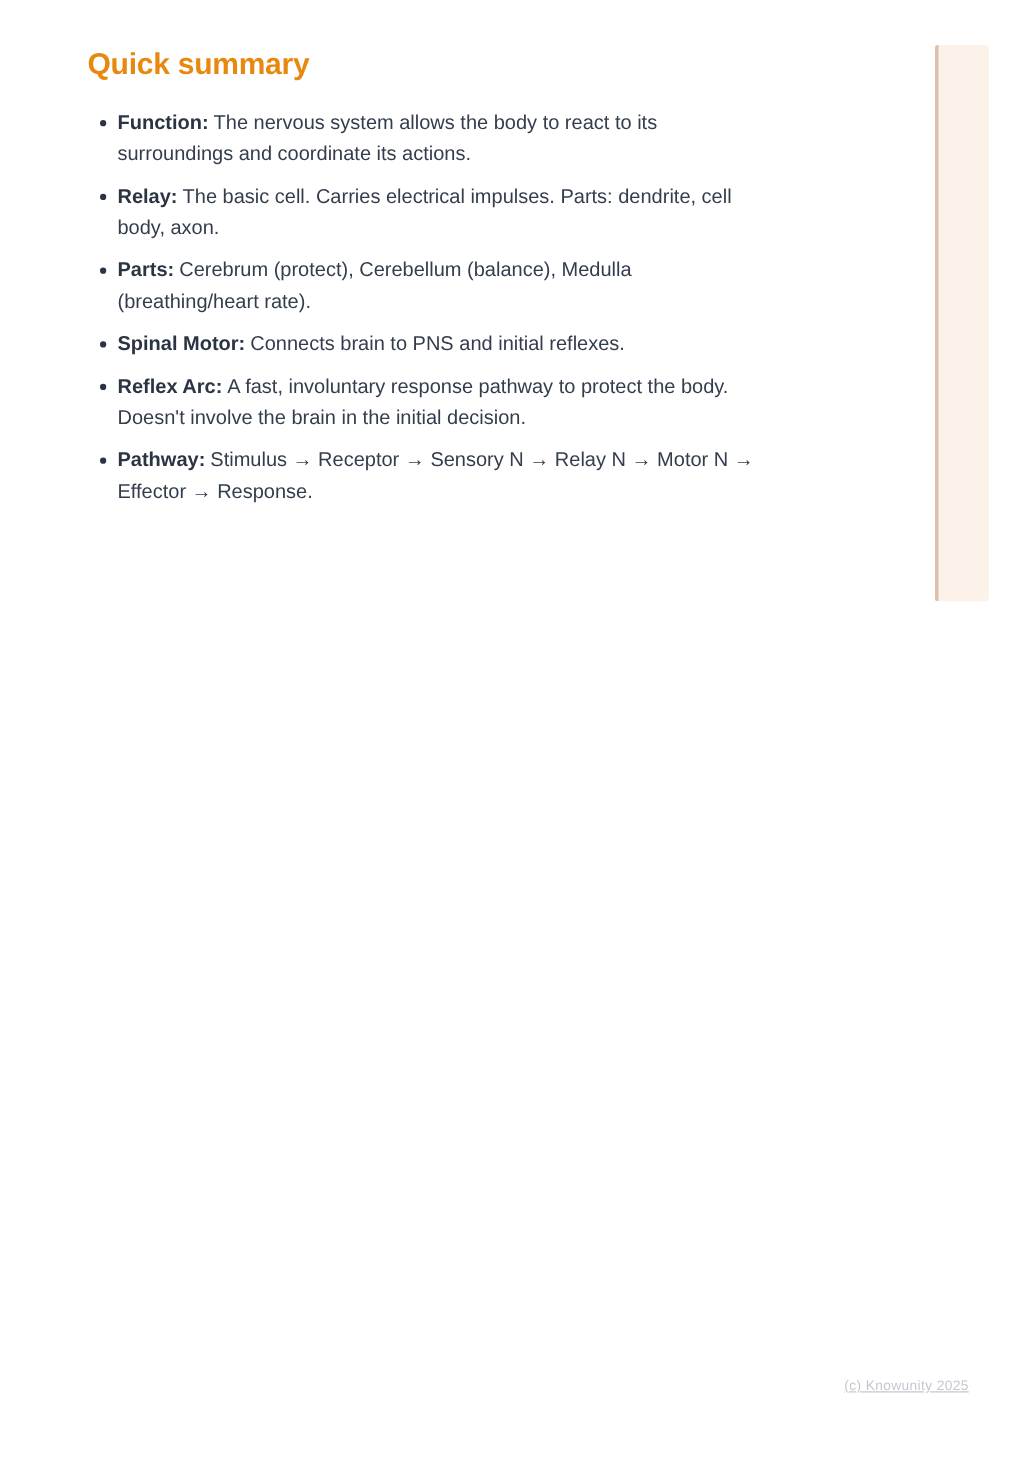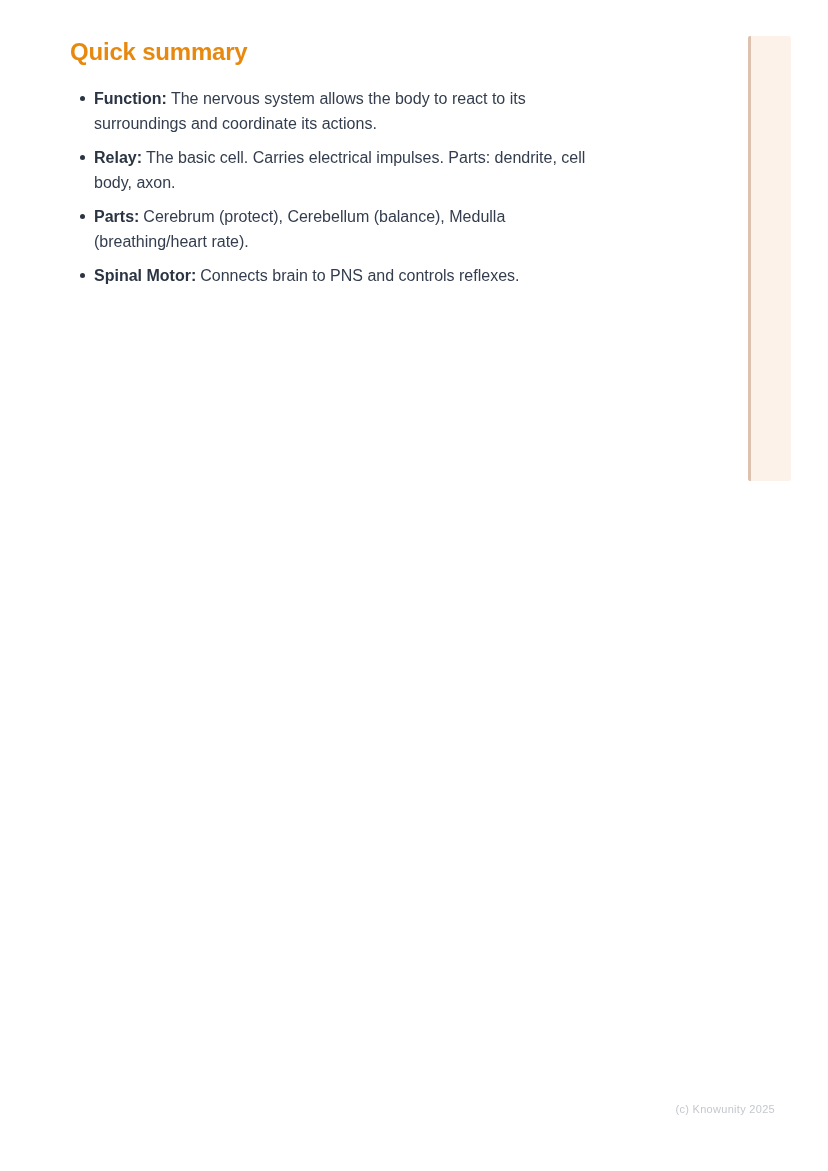--- a/index.html
+++ b/index.html
@@ -74,20 +74,21 @@
   }
 
   .copyright {
     position: absolute;
     right: 53px;
     top: 1102px;
     font-size: 11px;
     line-height: 14px;
     letter-spacing: 0.3px;
     color: #C4C8CE;
+    text-decoration: underline;
   }
 </style>
 </head>
 <body>
 
 <div class="page">
 
   <div class="side-accent"></div>
 
   <div class="content">
@@ -97,20 +98,26 @@
       <li>
         <span class="bullet"></span><strong>Function:</strong><span>The nervous system allows the body to react to its surroundings and coordinate its actions.</span>
       </li>
       <li>
         <span class="bullet"></span><strong>Relay:</strong><span>The basic cell. Carries electrical impulses. Parts: dendrite, cell body, axon.</span>
       </li>
       <li>
         <span class="bullet"></span><strong>Parts:</strong><span>Cerebrum (protect), Cerebellum (balance), Medulla (breathing/heart rate).</span>
       </li>
       <li>
-        <span class="bullet"></span><strong>Spinal Motor:</strong><span>Connects brain to PNS and controls reflexes.</span>
+        <span class="bullet"></span><strong>Spinal Motor:</strong><span>Connects brain to PNS and initial reflexes.</span>
+      </li>
+      <li>
+        <span class="bullet"></span><strong>Reflex Arc:</strong><span>A fast, involuntary response pathway to protect the body. Doesn't involve the brain in the initial decision.</span>
+      </li>
+      <li>
+        <span class="bullet"></span><strong>Pathway:</strong><span>Stimulus → Receptor → Sensory N → Relay N → Motor N → Effector → Response.</span>
       </li>
     </ul>
   </div>
 
   <div class="copyright">(c) Knowunity 2025</div>
 
 </div>
 
 </body></html>

